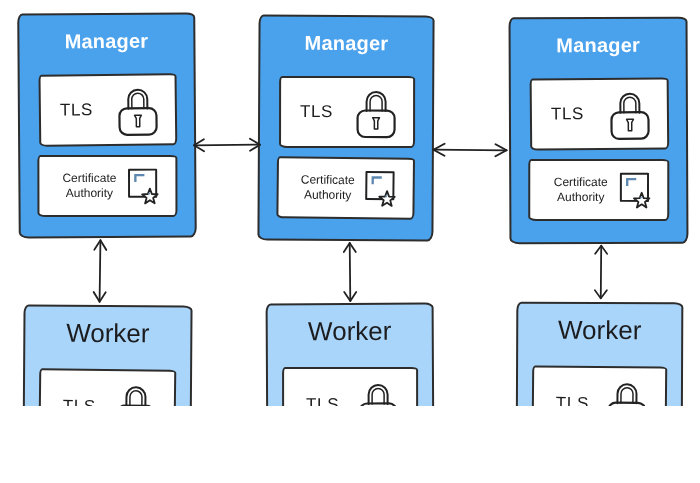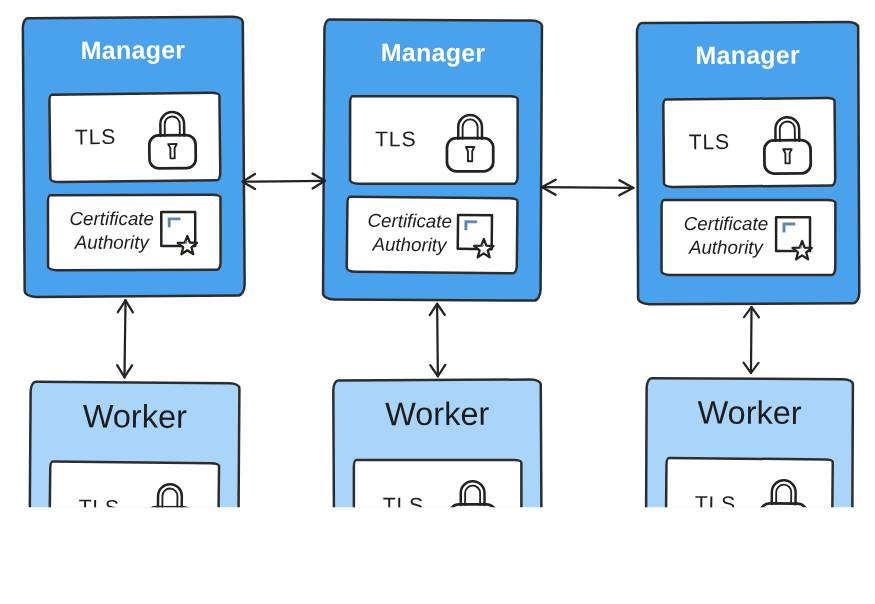--- a/index.html
+++ b/index.html
@@ -36,21 +36,21 @@
   
   .panel{position:absolute;background:#fff;border:2px solid var(--border);
          border-radius:3px 7px 4px 8px / 6px 3px 7px 4px;
          display:flex;align-items:center;justify-content:space-between;
          box-sizing:border-box;}
   .manager .tls-panel{left:19px;right:17px;top:59px;height:72px;padding:0 15px 0 19px;transform:rotate(-0.25deg);}
   .manager .ca-panel{left:17px;right:17px;top:140px;height:62px;padding:0 12px 0 14px;transform:rotate(0.3deg);}
   .worker .tls-panel{left:14px;right:14px;top:62px;height:76px;padding:0 16px 0 22px;transform:rotate(0.25deg);}
 
   .tls-label{font-size:17px;color:var(--text);letter-spacing:.6px;}
-  .ca-label{font-size:15px;color:var(--text);line-height:1.25;text-align:center;width:90px;font-style:italic;}
+  .ca-label{font-size:12px;color:var(--text);line-height:1.25;text-align:center;width:90px;}
 
   .icon{display:block;}
 
   
   .arrow{position:absolute;}
   .arrow svg{display:block;width:100%;height:100%;}
   .arrow-h1{left:190px;top:136px;width:74px;height:18px;transform:rotate(-0.6deg);}
   .arrow-h2{left:429px;top:141px;width:82px;height:18px;transform:rotate(0.5deg);}
   .arrow-v1{left:90px;top:236px;width:20px;height:70px;transform:rotate(0.8deg);}
   .arrow-v2{left:340px;top:239px;width:20px;height:66px;transform:rotate(-0.6deg);}

